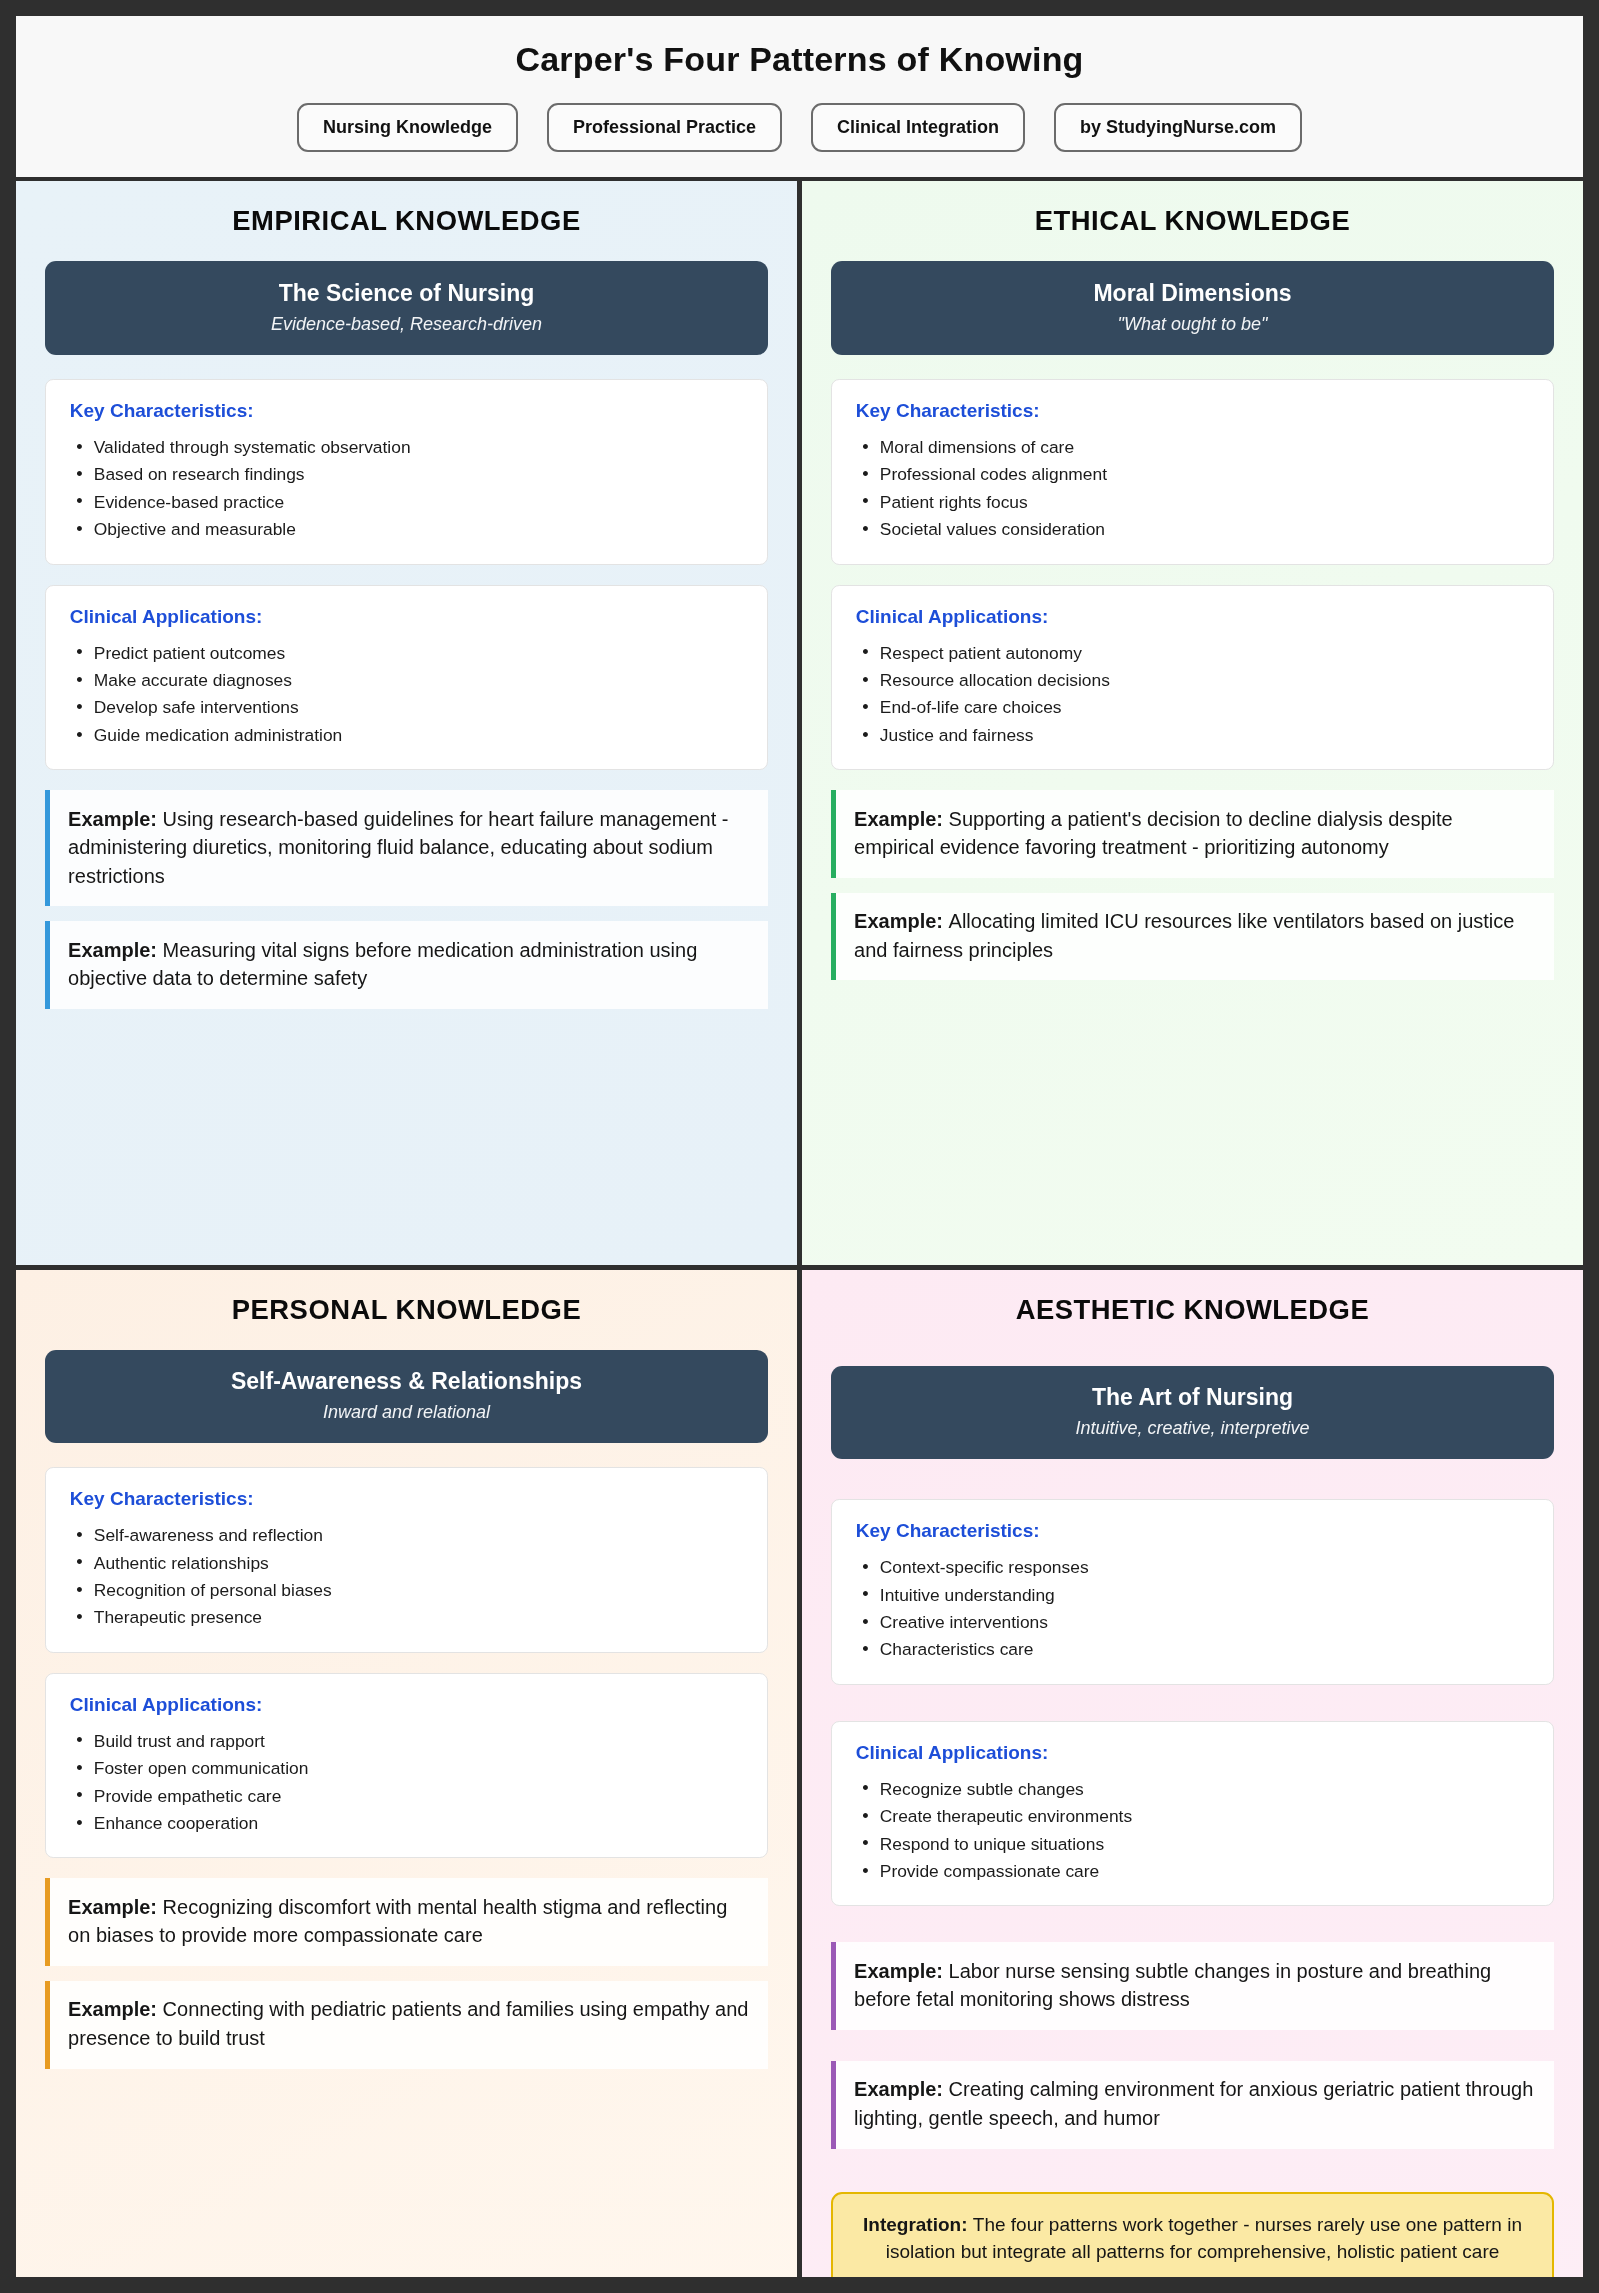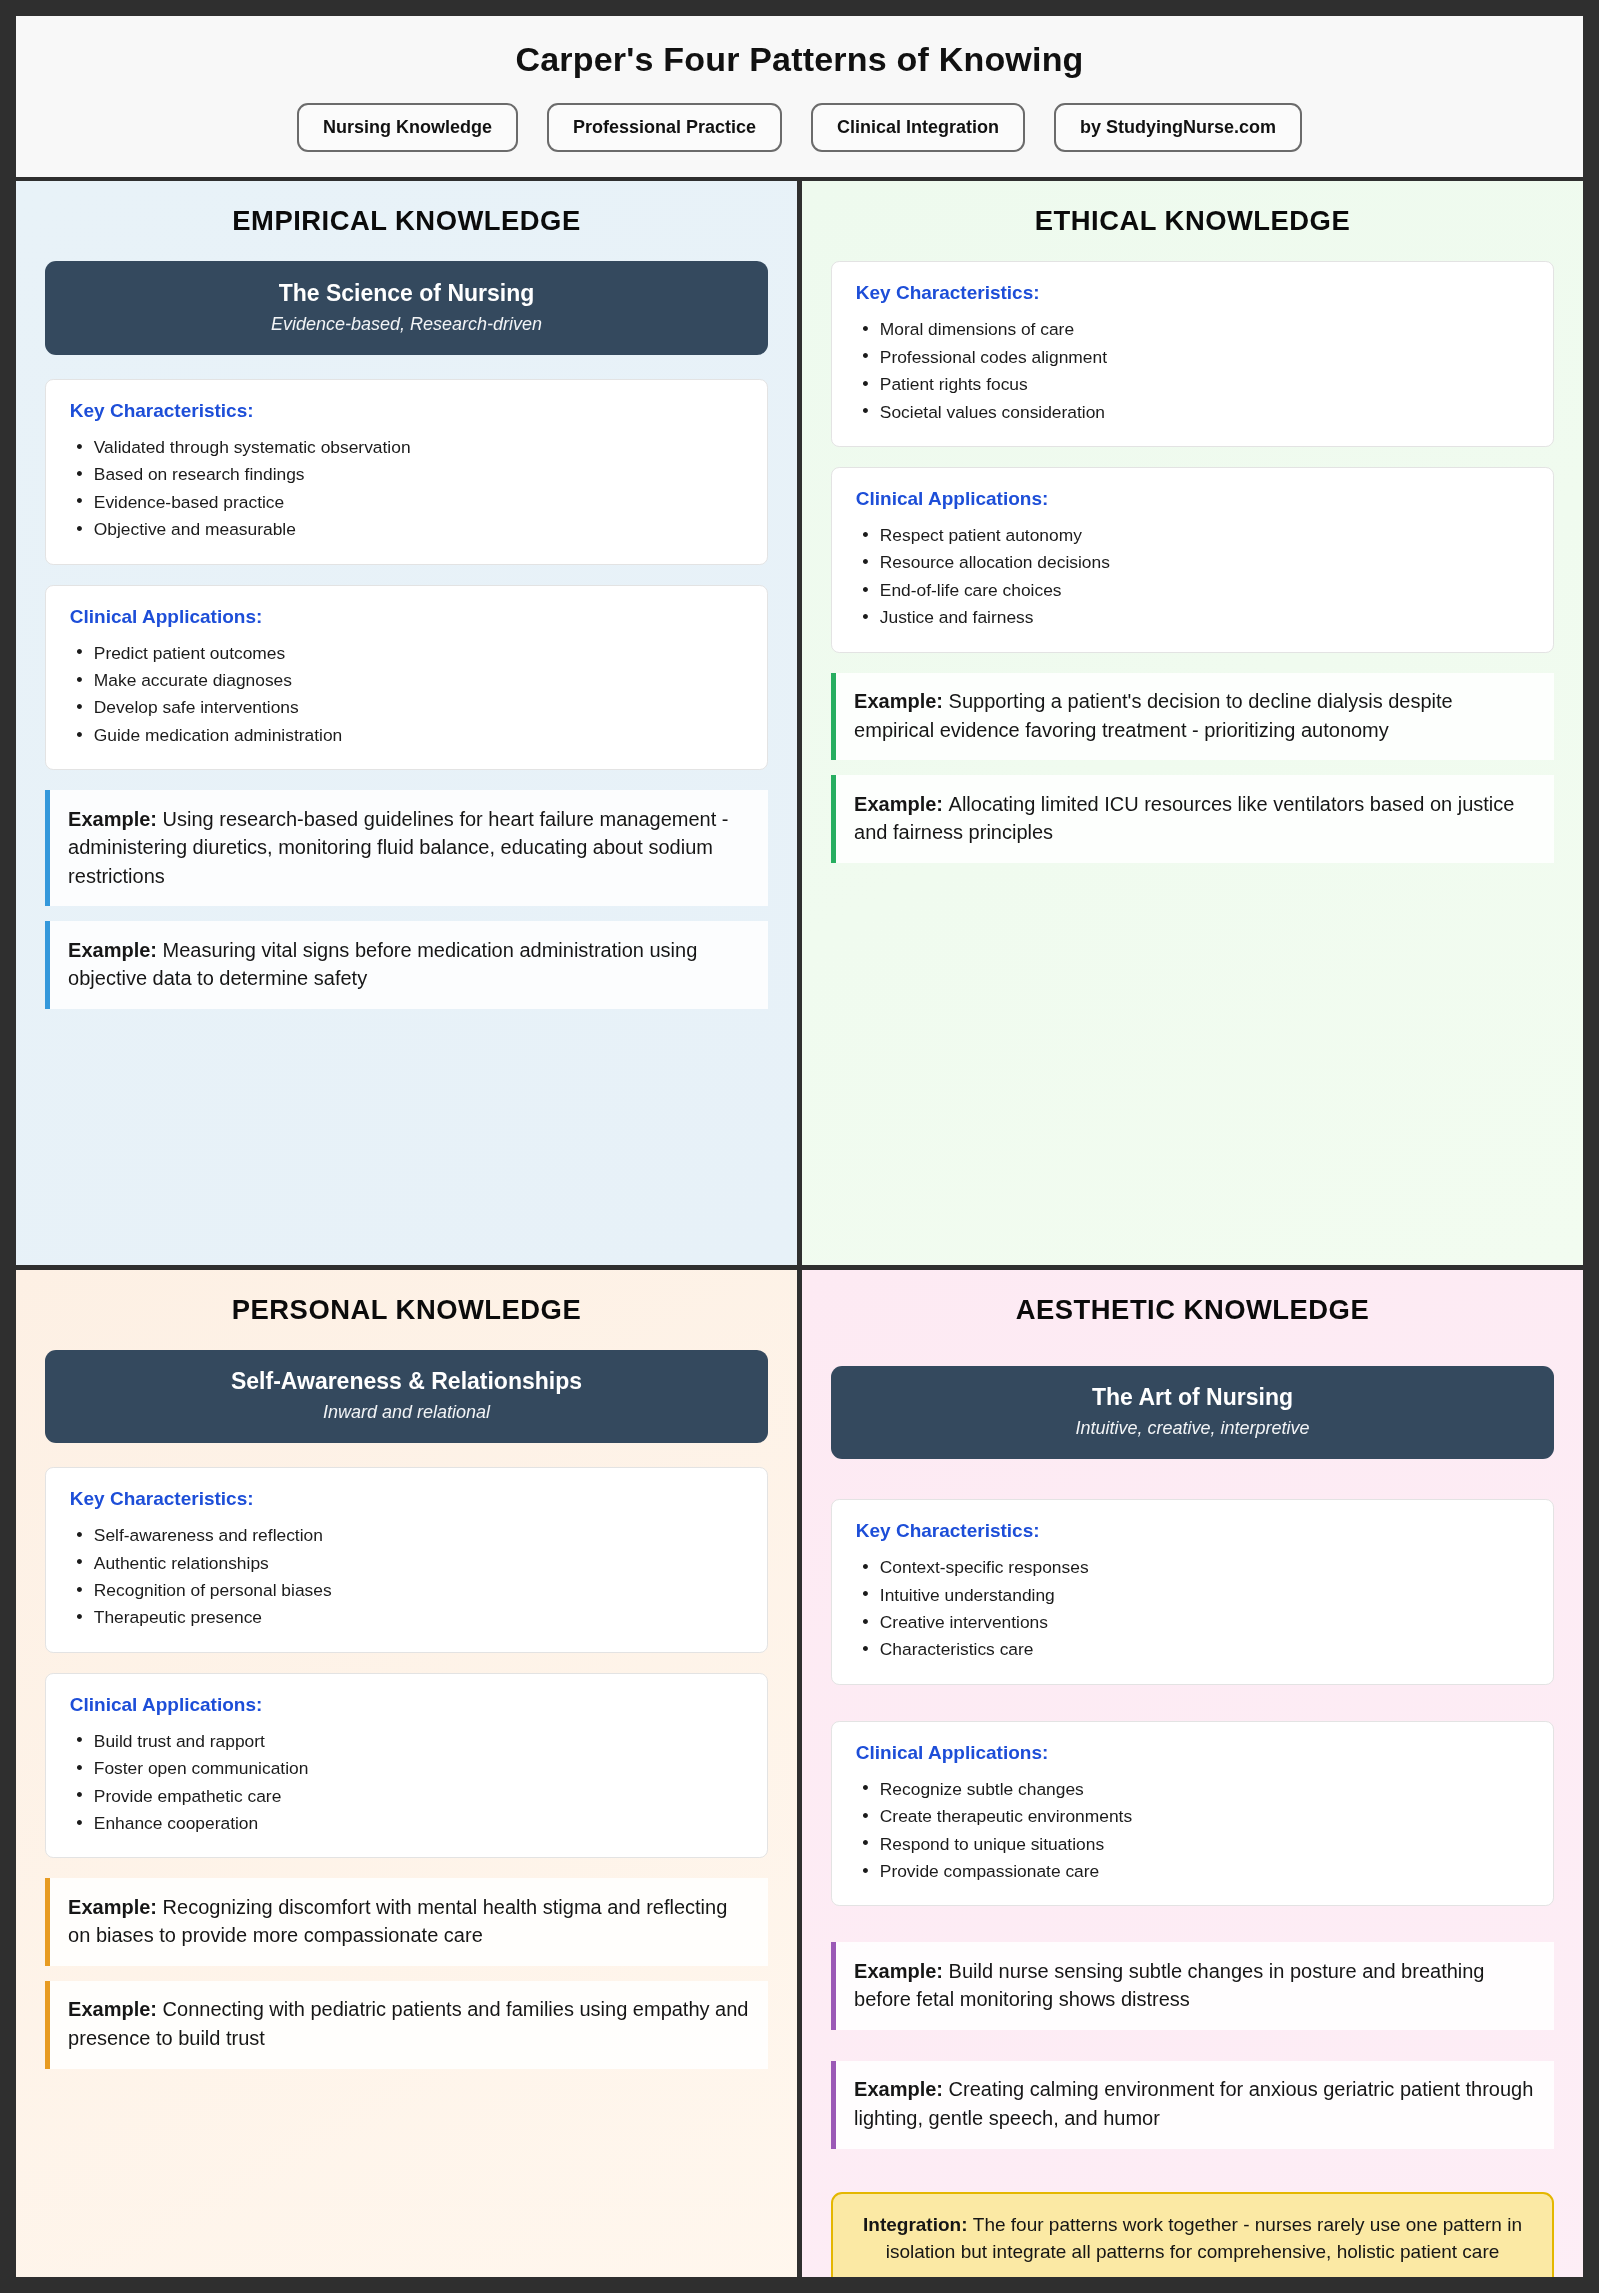--- a/index.html
+++ b/index.html
@@ -230,20 +230,24 @@
       </div>
       <div class="example ex-blue">
         <b>Example: </b>
         <span>Measuring vital signs before medication administration using objective data to determine safety</span>
       </div>
       <div class="spacer"></div>
     </div>
 
     <div class="quad quad-ethical">
       <div class="quad-title">ETHICAL KNOWLEDGE</div>
+      <div class="banner">
+        <div class="banner-title">Moral Dimensions</div>
+        <div class="banner-sub">"What ought to be"</div>
+      </div>
       <div class="card">
         <div class="card-title">Key Characteristics:</div>
         <ul>
           <li>Moral dimensions of care</li>
           <li>Professional codes alignment</li>
           <li>Patient rights focus</li>
           <li>Societal values consideration</li>
         </ul>
       </div>
       <div class="card">
@@ -320,21 +324,21 @@
         <div class="card-title">Clinical Applications:</div>
         <ul>
           <li>Recognize subtle changes</li>
           <li>Create therapeutic environments</li>
           <li>Respond to unique situations</li>
           <li>Provide compassionate care</li>
         </ul>
       </div>
       <div class="example ex-purple">
         <b>Example: </b>
-        <span>Build nurse sensing subtle changes in posture and breathing before fetal monitoring shows distress</span>
+        <span>Labor nurse sensing subtle changes in posture and breathing before fetal monitoring shows distress</span>
       </div>
       <div class="example ex-purple">
         <b>Example: </b>
         <span>Creating calming environment for anxious geriatric patient through lighting, gentle speech, and humor</span>
       </div>
       <div class="integration">
         <b>Integration: </b>
         <span>The four patterns work together - nurses rarely use one pattern in isolation but integrate all patterns for comprehensive, holistic patient care</span>
       </div>
       <div class="credit">by StudyingNurse.com</div>

